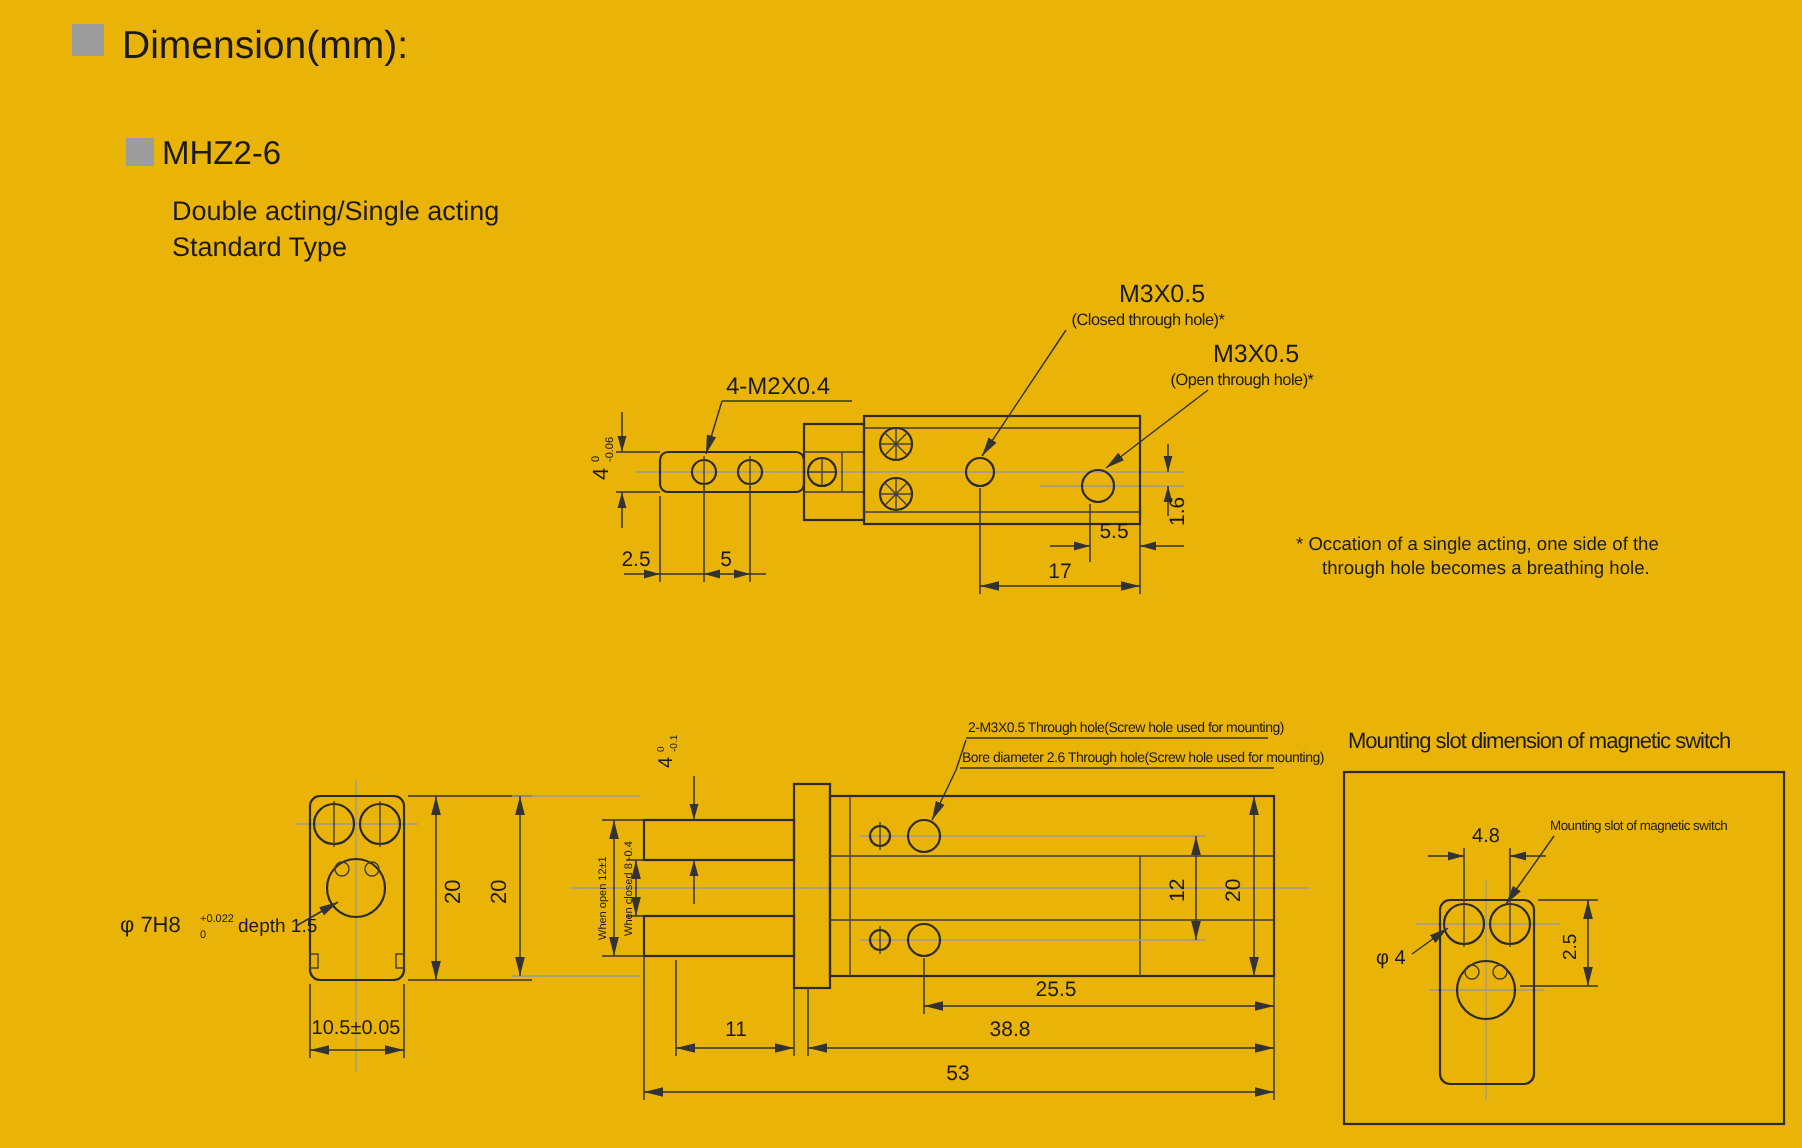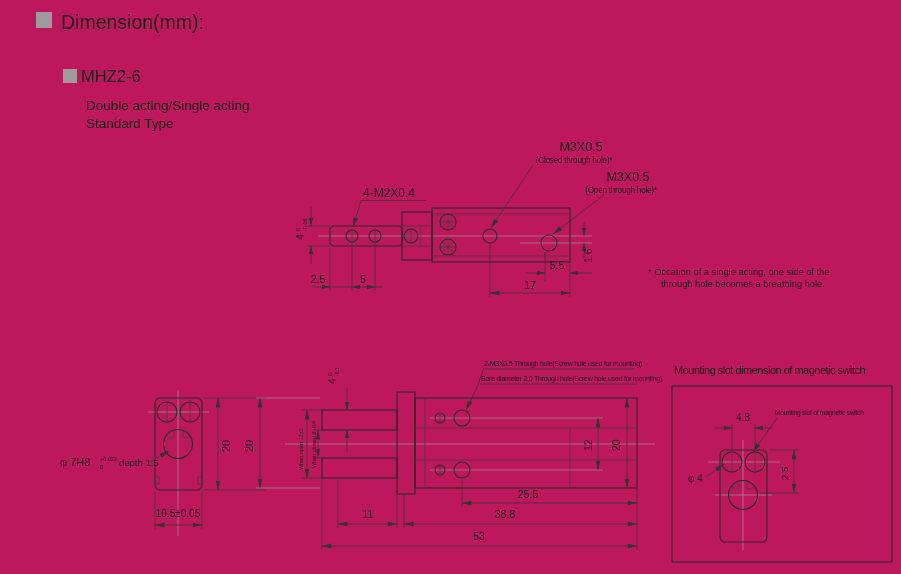--- a/index.html
+++ b/index.html
@@ -1,16 +1,16 @@
 <!DOCTYPE html>
 <html><head>
 <meta charset="utf-8">
 <style>
   html,body{margin:0;padding:0;background:#ffffff;}
-  .page{position:relative;width:901px;height:574px;background:#be185d;overflow:hidden;}
+  .page{position:relative;width:901px;height:574px;background:#eab308;overflow:hidden;}
   svg{font-family:"Liberation Sans", sans-serif;}
   svg text{fill:#1a1a1a;}
   .ol{fill:none;stroke:#2b2b2b;stroke-width:1.1;}
   .il{fill:none;stroke:#3c3c3c;stroke-width:0.7;}
   .cl{fill:none;stroke:#9a9a9a;stroke-width:0.65;}
   .dm{fill:none;stroke:#333333;stroke-width:0.75;}
   .ah{fill:#333333;stroke:none;}
   .cond{letter-spacing:-0.25px;}
   .cond2{letter-spacing:-0.5px;}
 </style>

